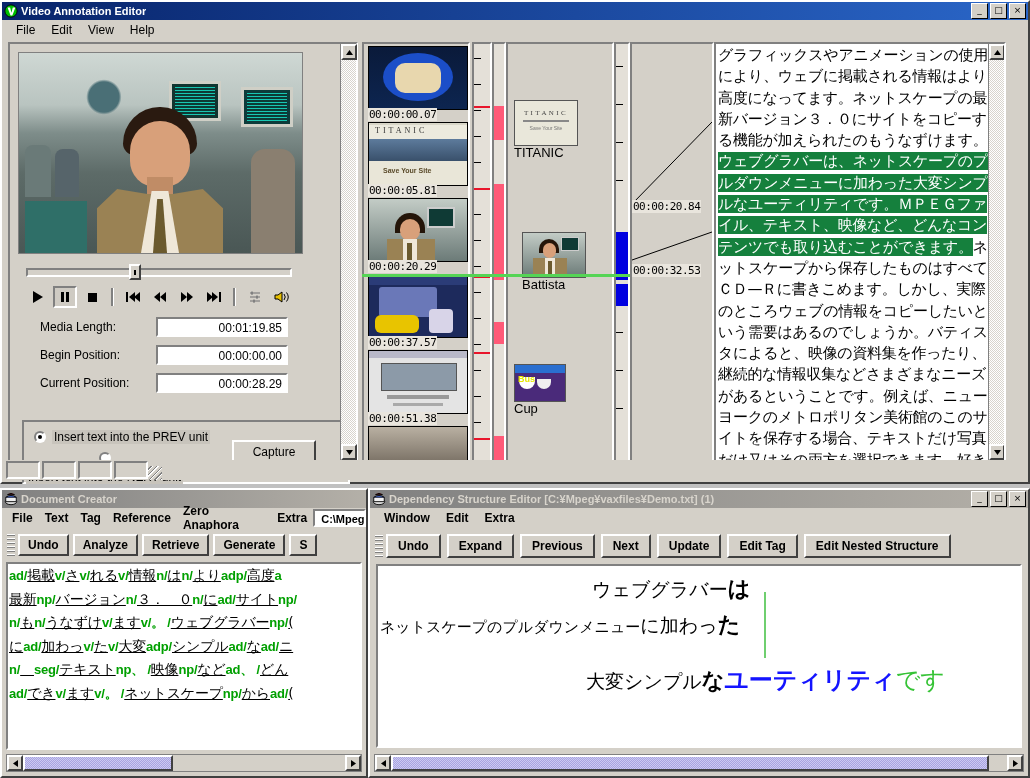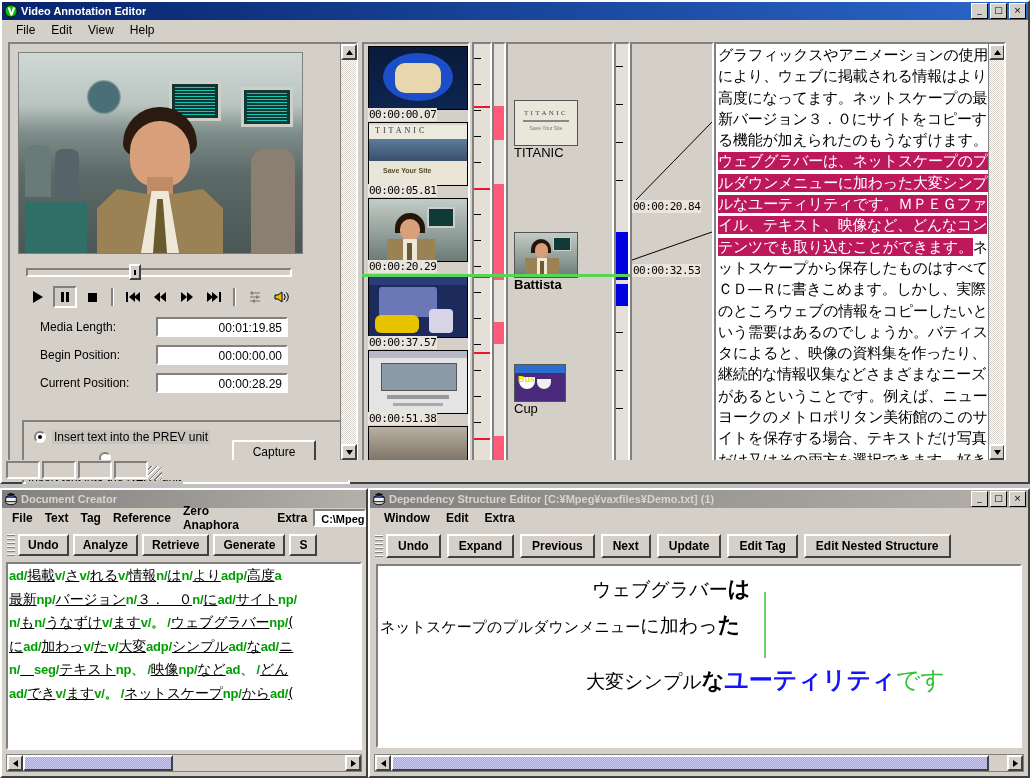--- a/index.html
+++ b/index.html
@@ -131,21 +131,21 @@
   #linkpanel{left:626px;top:0;width:84px;height:420px;background:#d4d0c8;
              border:2px solid;border-color:#808080 #ffffff #ffffff #808080;}
   .tsbox{position:absolute;font-family:"DejaVu Sans Mono",monospace;font-size:11px;
          background:#e9e5dd;padding:0 1px;letter-spacing:-0.5px;}
 
   #textpanel{left:710px;top:0;width:292px;height:420px;background:#fff;
              border:2px solid;border-color:#808080 #ffffff #ffffff #808080;overflow:hidden;}
   #jtext{position:absolute;left:2px;top:1px;width:272px;
          font-family:"DejaVu Sans","Liberation Sans",sans-serif;font-size:15px;line-height:21.3px;
          letter-spacing:-0.3px;word-break:break-all;color:#000;}
-  #jtext .hl{background:#be185d;color:#fff;margin-top:17px;}
+  #jtext .hl{background:#15803d;color:#fff;margin-top:17px;}
 
   .statusbar{position:absolute;left:2px;right:2px;bottom:2px;height:20px;
              background:#d4d0c8;display:flex;align-items:center;}
   .stpane{height:18px;border:2px solid;border-color:#808080 #ffffff #ffffff #808080;box-sizing:border-box;}
   #st-main{flex:1;padding:1px 4px;font-size:12px;}
   .grip{width:14px;height:14px;align-self:flex-end;background:
      repeating-linear-gradient(135deg,#d4d0c8 0 2px,#808080 2px 3px,#ffffff 3px 4px);}
 
   
   #dc{left:0;top:488px;width:368px;height:290px;}
@@ -433,21 +433,21 @@
     <div class="panel" id="kfpanel">
       <div class="kf" style="left:6px;top:56px;">
         <div class="kfimg" style="background:#e9e7da;">
           <div style="font-size:7px;letter-spacing:2.4px;color:#444;text-align:center;padding-top:8px;font-family:'Liberation Serif',serif;">TITANIC</div>
           <div style="height:2px;background:#888;margin:3px 8px;"></div>
           <div style="font-size:5px;color:#777;text-align:center;">Save Your Site</div>
         </div>
         <div class="kflabel">TITANIC</div>
       </div>
 
-      <div class="kf" style="left:6px;top:188px;font-weight:bold;">
+      <div class="kf" style="left:14px;top:188px;">
         <div class="kfimg" style="position:relative;">
           <div style="position:absolute;inset:0;background:linear-gradient(180deg,#c3ccc6,#6c7b78);"></div>
           <div style="position:absolute;left:38px;top:4px;width:16px;height:12px;background:#0f3a35;border:1px solid #ccc;"></div>
           <div style="position:absolute;left:16px;top:6px;width:20px;height:14px;background:#241509;border-radius:11px 11px 0 0;"></div>
           <div style="position:absolute;left:20px;top:10px;width:13px;height:15px;background:#d8a07a;border-radius:7px;"></div>
           <div style="position:absolute;left:10px;top:25px;width:34px;height:19px;background:#9a8254;"></div>
           <div style="position:absolute;left:22px;top:25px;width:10px;height:19px;background:#efe7d8;"></div>
           <div style="position:absolute;left:25px;top:28px;width:4px;height:16px;background:#6b5a2e;"></div>
         </div>
         <div class="kflabel">Battista</div>

